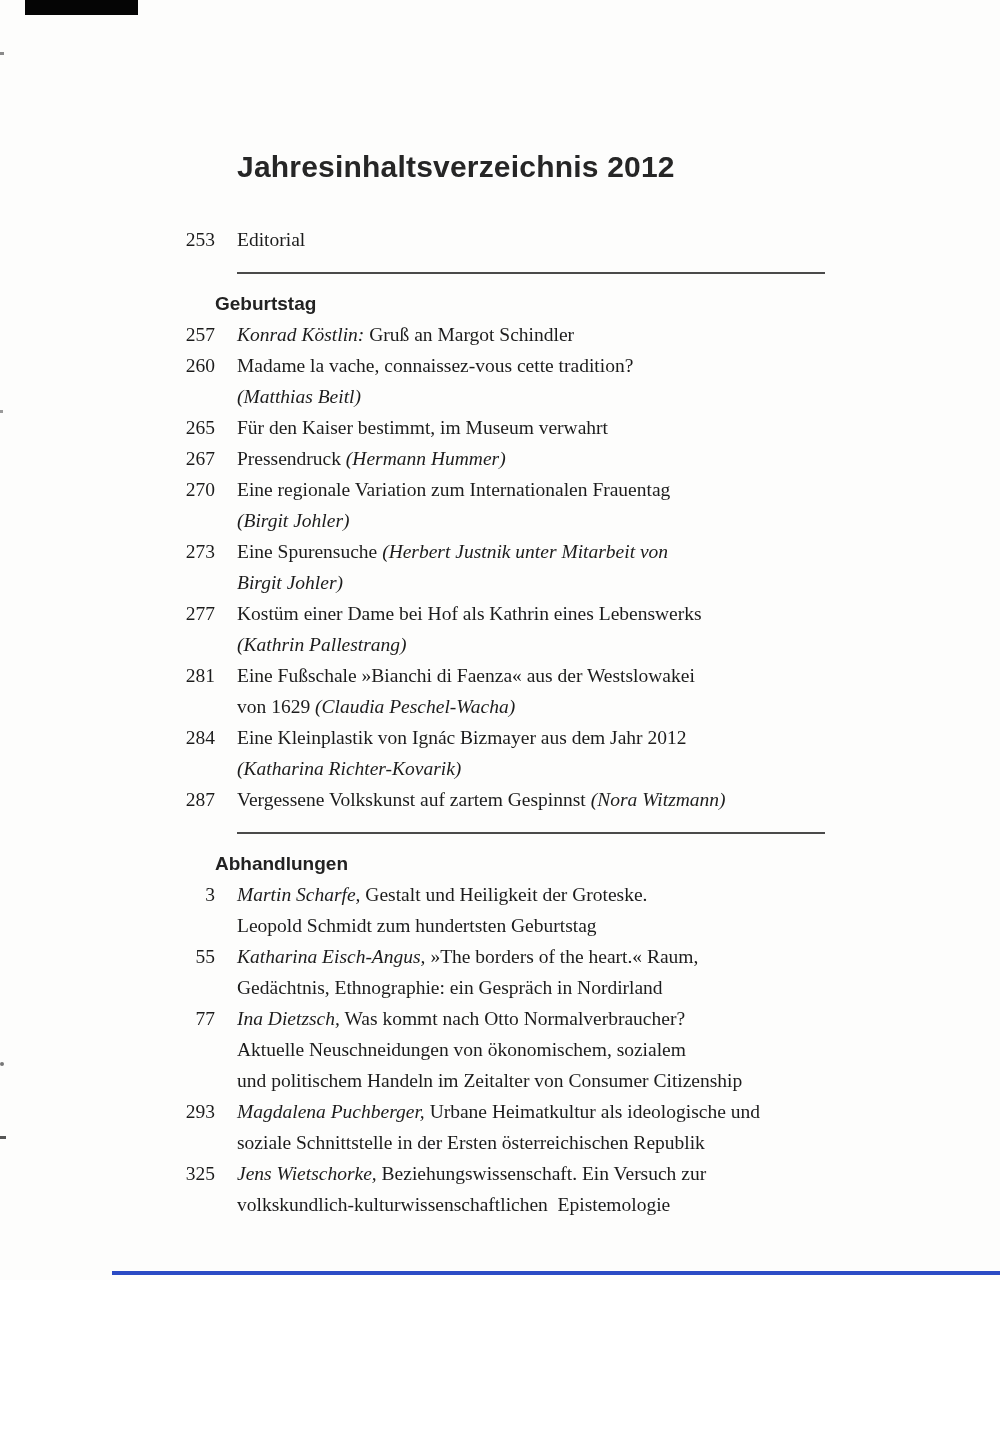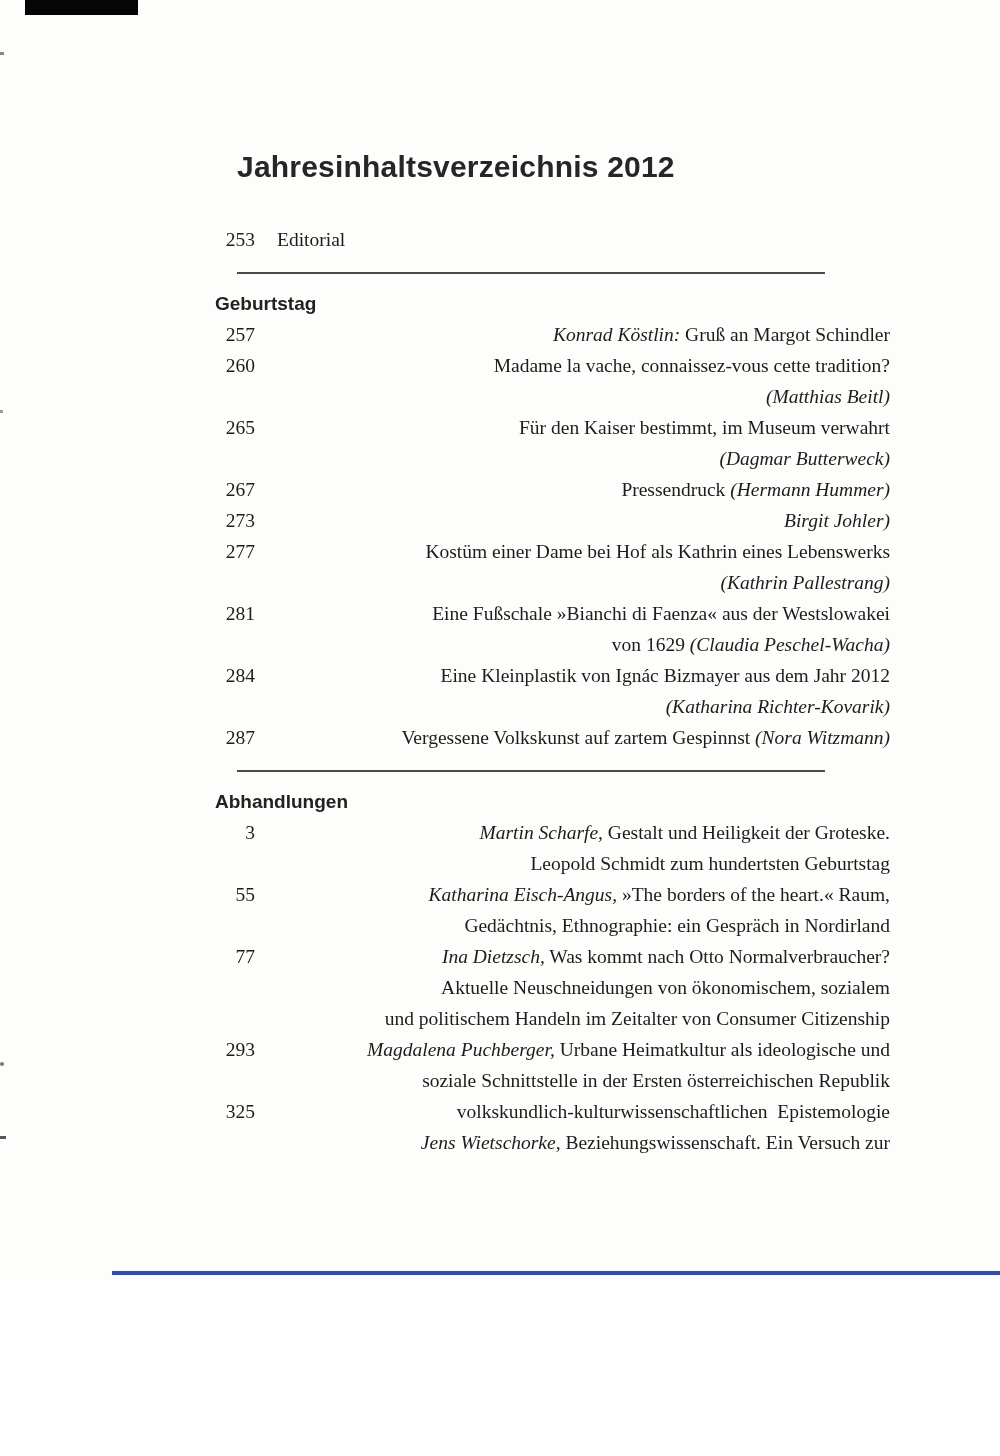--- a/index.html
+++ b/index.html
@@ -57,24 +57,23 @@
     display: flex;
     align-items: flex-start;
     font-size: 19.5px;
     line-height: 31px;
   }
   .num {
     width: 35px;
     flex: 0 0 35px;
     text-align: right;
     padding-right: 22px;
-    margin-left: 40px;
   }
   .txt { flex: 1; }
-  .line { white-space: pre-wrap; text-align: right; }
+  .line { white-space: pre-wrap; }
   .txt em, .line em {
     font-style: italic;
   }
   .rule {
     height: 0;
     border-top: 2px solid #4a4a4a;
     margin: 17px 65px 14px 57px;
   }
   .section-heading {
     font-family: "Liberation Sans", "DejaVu Sans", sans-serif;
@@ -117,32 +116,39 @@
           <div class="num">260</div>
           <div class="txt">
             <div class="line"><span>Madame la vache, connaissez-vous cette tradition?</span></div>
             <div class="line"><em>(Matthias Beitl)</em></div>
           </div>
         </div>
         <div class="entry">
           <div class="num">265</div>
           <div class="txt">
             <div class="line"><span>Für den Kaiser bestimmt, im Museum verwahrt</span></div>
-            <div class="line"><em>(Dagmar Butterweck)</em></div>
           </div>
         </div>
         <div class="entry">
           <div class="num">267</div>
           <div class="txt">
             <div class="line"><span>Pressendruck </span><em>(Hermann Hummer)</em></div>
           </div>
         </div>
         <div class="entry">
+          <div class="num">270</div>
+          <div class="txt">
+            <div class="line"><span>Eine regionale Variation zum Internationalen Frauentag</span></div>
+            <div class="line"><em>(Birgit Johler)</em></div>
+          </div>
+        </div>
+        <div class="entry">
           <div class="num">273</div>
           <div class="txt">
+            <div class="line"><span>Eine Spurensuche </span><em>(Herbert Justnik unter Mitarbeit von</em></div>
             <div class="line"><em>Birgit Johler)</em></div>
           </div>
         </div>
         <div class="entry">
           <div class="num">277</div>
           <div class="txt">
             <div class="line"><span>Kostüm einer Dame bei Hof als Kathrin eines Lebenswerks</span></div>
             <div class="line"><em>(Kathrin Pallestrang)</em></div>
           </div>
         </div>
@@ -193,22 +199,22 @@
         <div class="entry">
           <div class="num">293</div>
           <div class="txt">
             <div class="line"><em>Magdalena Puchberger,</em><span> Urbane Heimatkultur als ideologische und</span></div>
             <div class="line"><span>soziale Schnittstelle in der Ersten österreichischen Republik</span></div>
           </div>
         </div>
         <div class="entry">
           <div class="num">325</div>
           <div class="txt">
+            <div class="line"><em>Jens Wietschorke,</em><span> Beziehungswissenschaft. Ein Versuch zur</span></div>
             <div class="line"><span>volkskundlich-kulturwissenschaftlichen  Epistemologie</span></div>
-            <div class="line"><em>Jens Wietschorke,</em><span> Beziehungswissenschaft. Ein Versuch zur</span></div>
           </div>
         </div>
       </div>
   </div>
 
   <div class="artifact-bottom-line" style="background: rgb(43, 75, 196);"></div>
 
 </div>
 
 </body></html>

